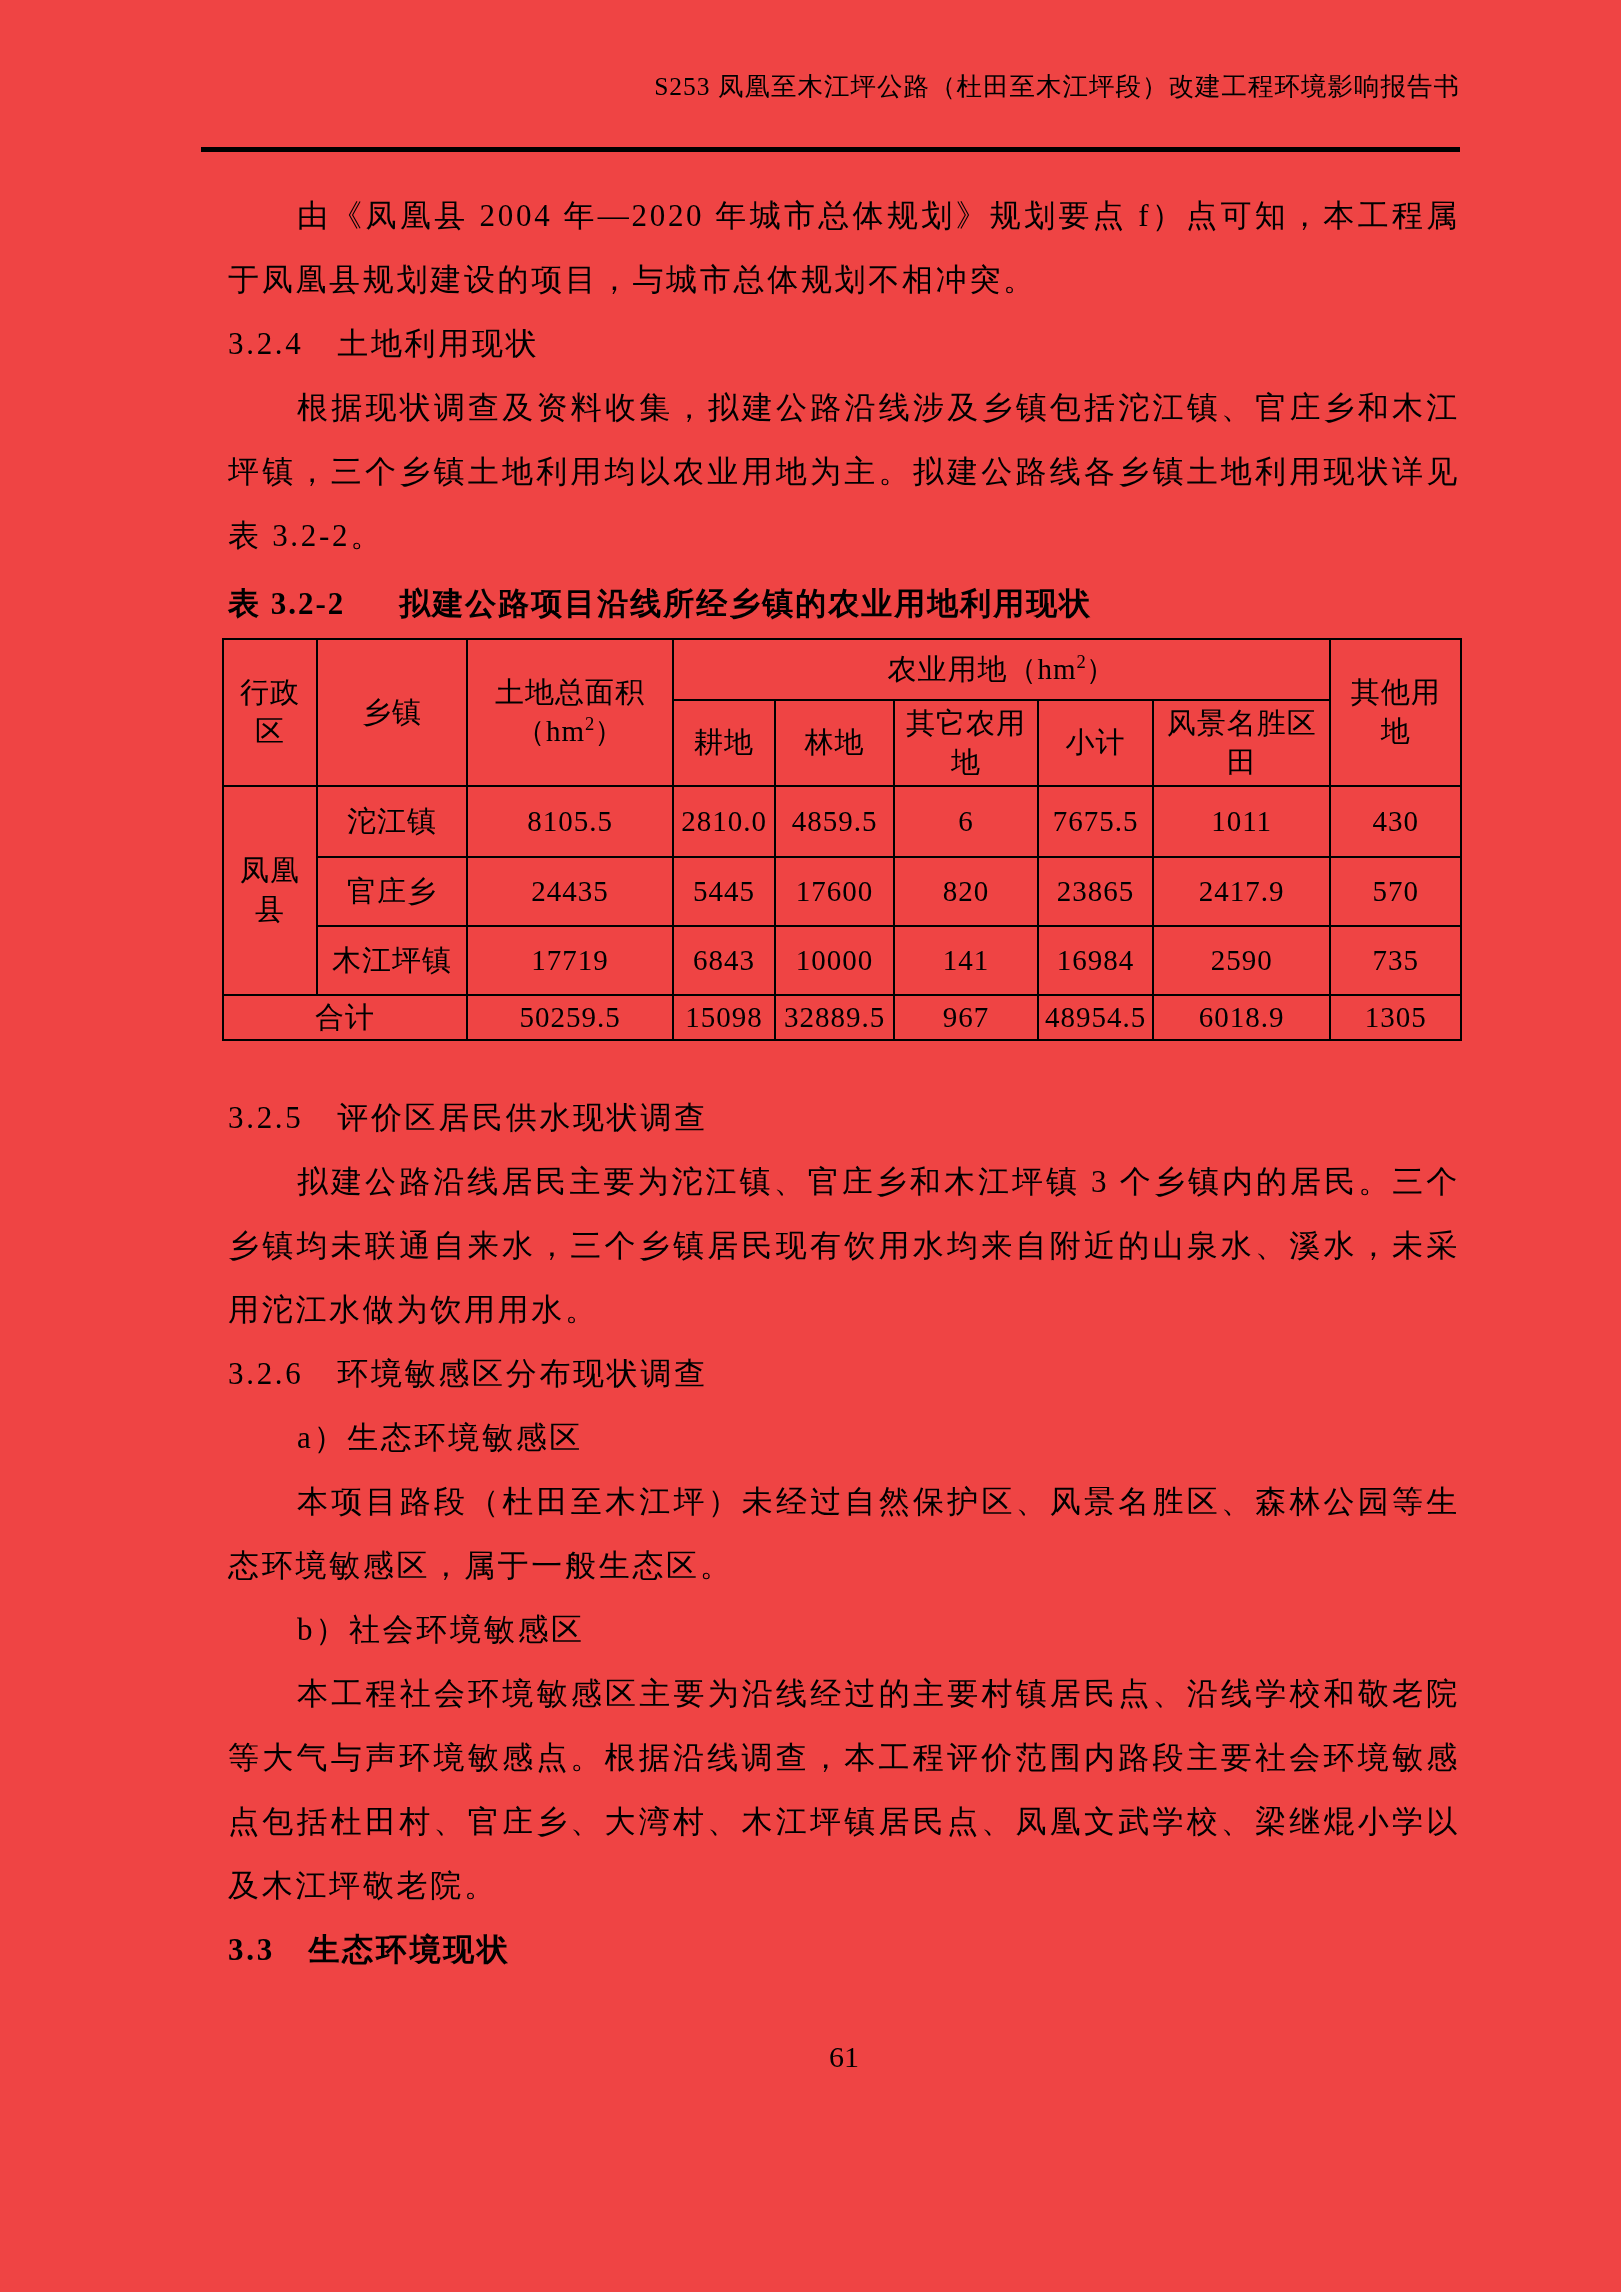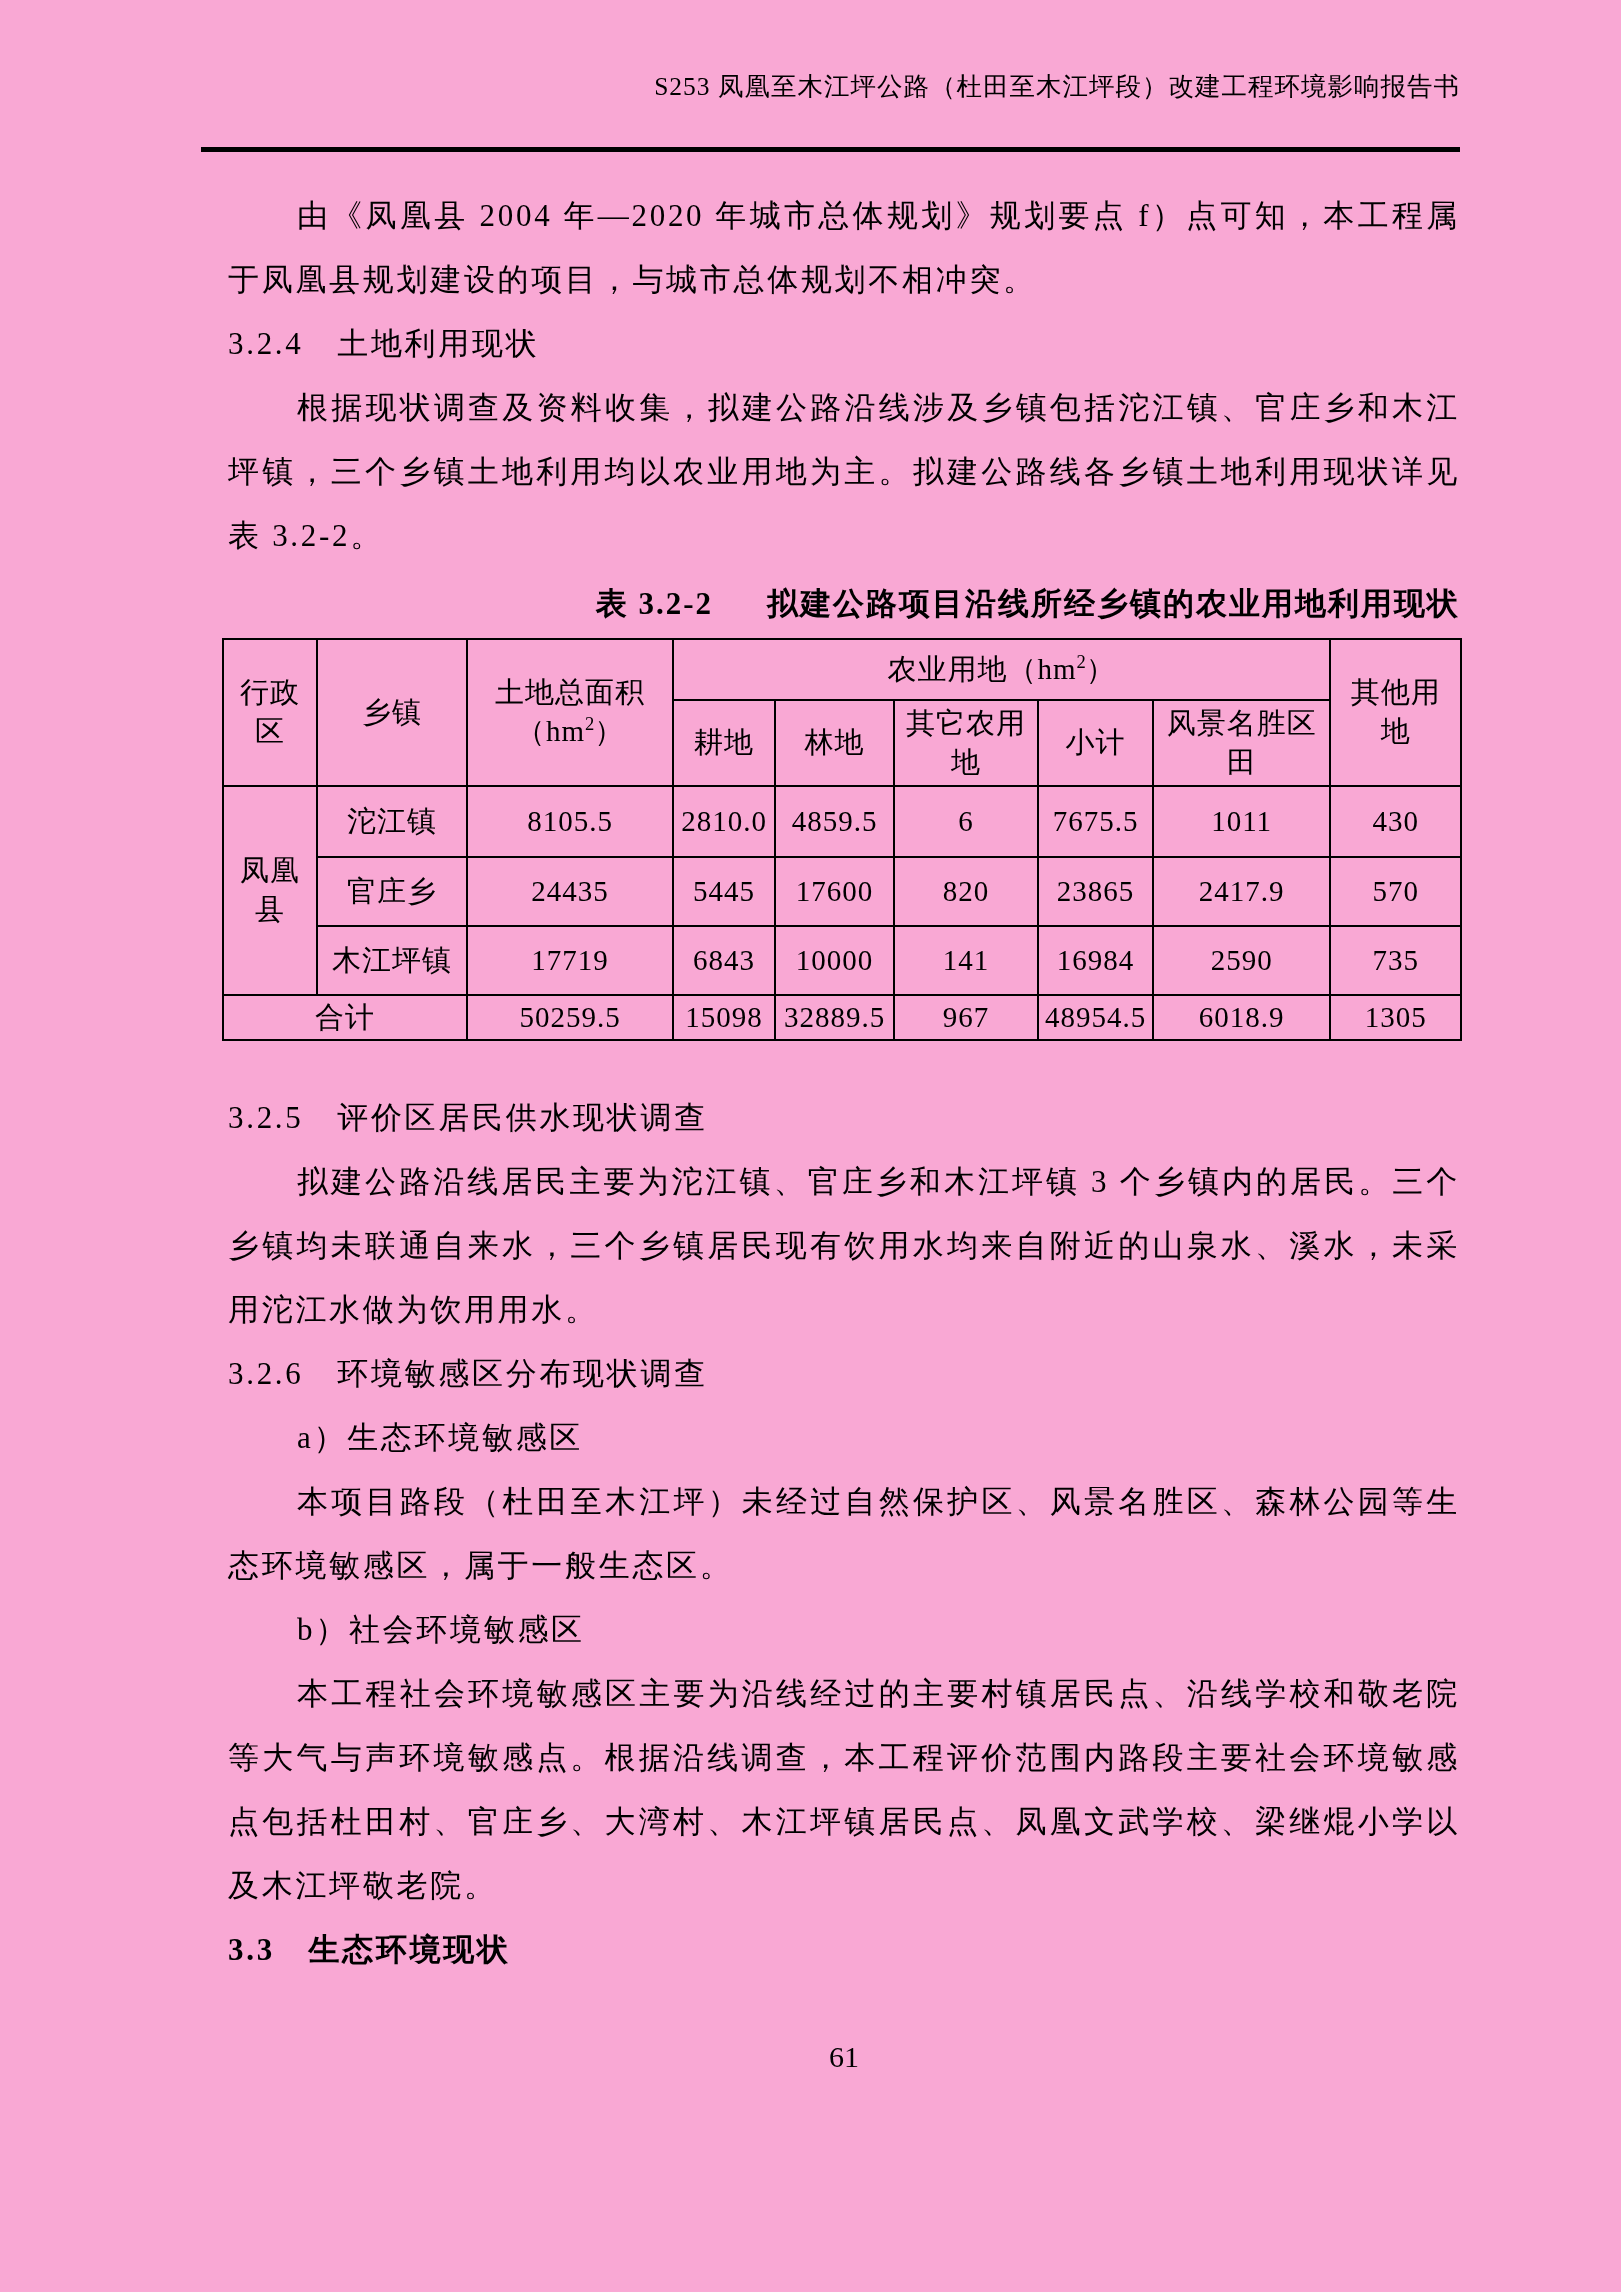--- a/index.html
+++ b/index.html
@@ -1,18 +1,18 @@
 <!DOCTYPE html>
 <html><head>
 <meta charset="utf-8">
 <style>
   html,body { margin:0; padding:0; background:#ffffff; }
   .page {
     width:1621px; height:2293px;
-    background:#f9a8d4;
+    background:#ef4444;
     color:#000;
     font-family:"Liberation Serif","DejaVu Serif",serif;
     box-sizing:border-box;
     padding-top:71px;
     position:relative;
     overflow:hidden;
   }
   .content { margin-left:228px; margin-right:161px; }
 
   .hdr-title {
@@ -37,21 +37,21 @@
   }
   .indent { text-indent:69px; }
   .p-intro { margin-top:32px; }
   .h-325 { margin-top:45px; }
 
   .tbl-title {
     margin-top:3.9px;
     font-size:31px;
     line-height:64px;
     font-weight:bold;
-    text-align:right;
+    text-align:left;
     letter-spacing:2px;
   }
   .tbl-title .gap { display:inline-block; width:54px; }
 
   table.landuse {
     border-collapse:collapse;
     table-layout:fixed;
     width:1238px;
     margin-left:-5.9px;
     margin-top:2px;

